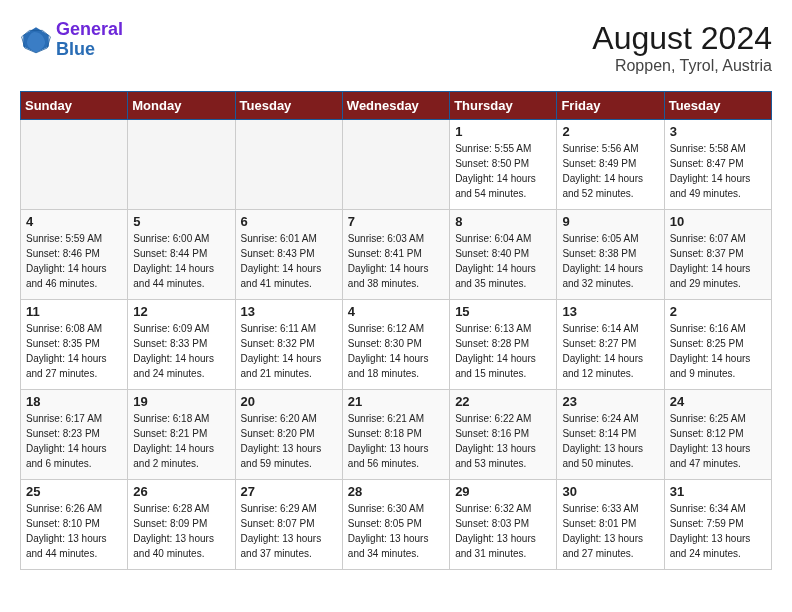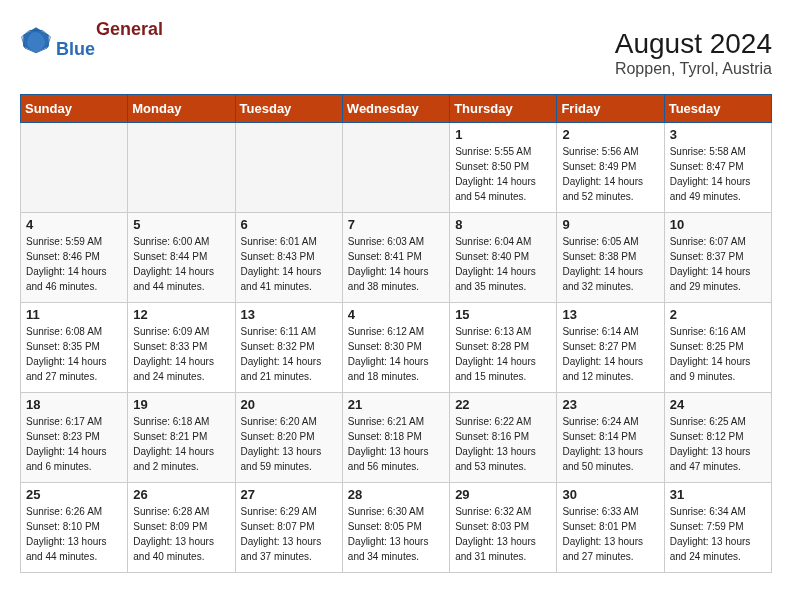--- a/index.html
+++ b/index.html
@@ -22,36 +22,35 @@
       gap: 4px;
     }
     .logo-icon {
       width: 32px;
       height: 32px;
     }
     .title-block {
       text-align: right;
     }
     .calendar-title {
-      font-size: 28px;
+      font-size: 32px;
       font-weight: normal;
       color: #1a1a1a;
-      margin-top: 8px;
     }
     .calendar-subtitle {
       font-size: 16px;
       color: #444;
     }
     table {
       width: 100%;
       border-collapse: collapse;
       table-layout: fixed;
     }
     thead tr th {
-      background: #c2410c;
+      background: #7f1d1d;
       color: #fff;
       font-size: 13px;
       font-weight: bold;
       padding: 6px 4px;
       text-align: left;
       border: 1px solid #1a5a9a;
     }
     tbody tr td {
       border: 1px solid #ccc;
       vertical-align: top;
@@ -86,21 +85,21 @@
 
 <div class="header">
   <div class="logo">
     <svg class="logo-icon" viewBox="0 0 40 40">
       <polygon points="20,4 36,14 36,28 20,36 4,28 4,14" fill="#2a6db5"></polygon>
       <polygon points="28,8 38,16 34,30 20,36 6,30 2,16 12,8" fill="none" stroke="#1a5a9a" stroke-width="1"></polygon>
       <path d="M18,10 Q26,10 30,18 Q34,26 26,32 L20,36 L14,32 Q6,26 10,18 Q14,10 18,10Z" fill="#4a8dd5" opacity="0.5"></path>
     </svg>
     <div>
       <div style="font-size:18px;font-weight:bold;color:#1a1a1a;line-height:1.1;">
-        <span style="color:#7f1d1d;margin-left:40px;">General</span>
+        <span style="color:#6d28d9;">General</span>
       </div>
       <div style="font-size:18px;font-weight:bold;color:#2a6db5;line-height:1.1;">Blue</div>
     </div>
   </div>
   <div class="title-block">
     <div class="calendar-title">August 2024</div>
     <div class="calendar-subtitle">Roppen, Tyrol, Austria</div>
   </div>
 </div>
 

